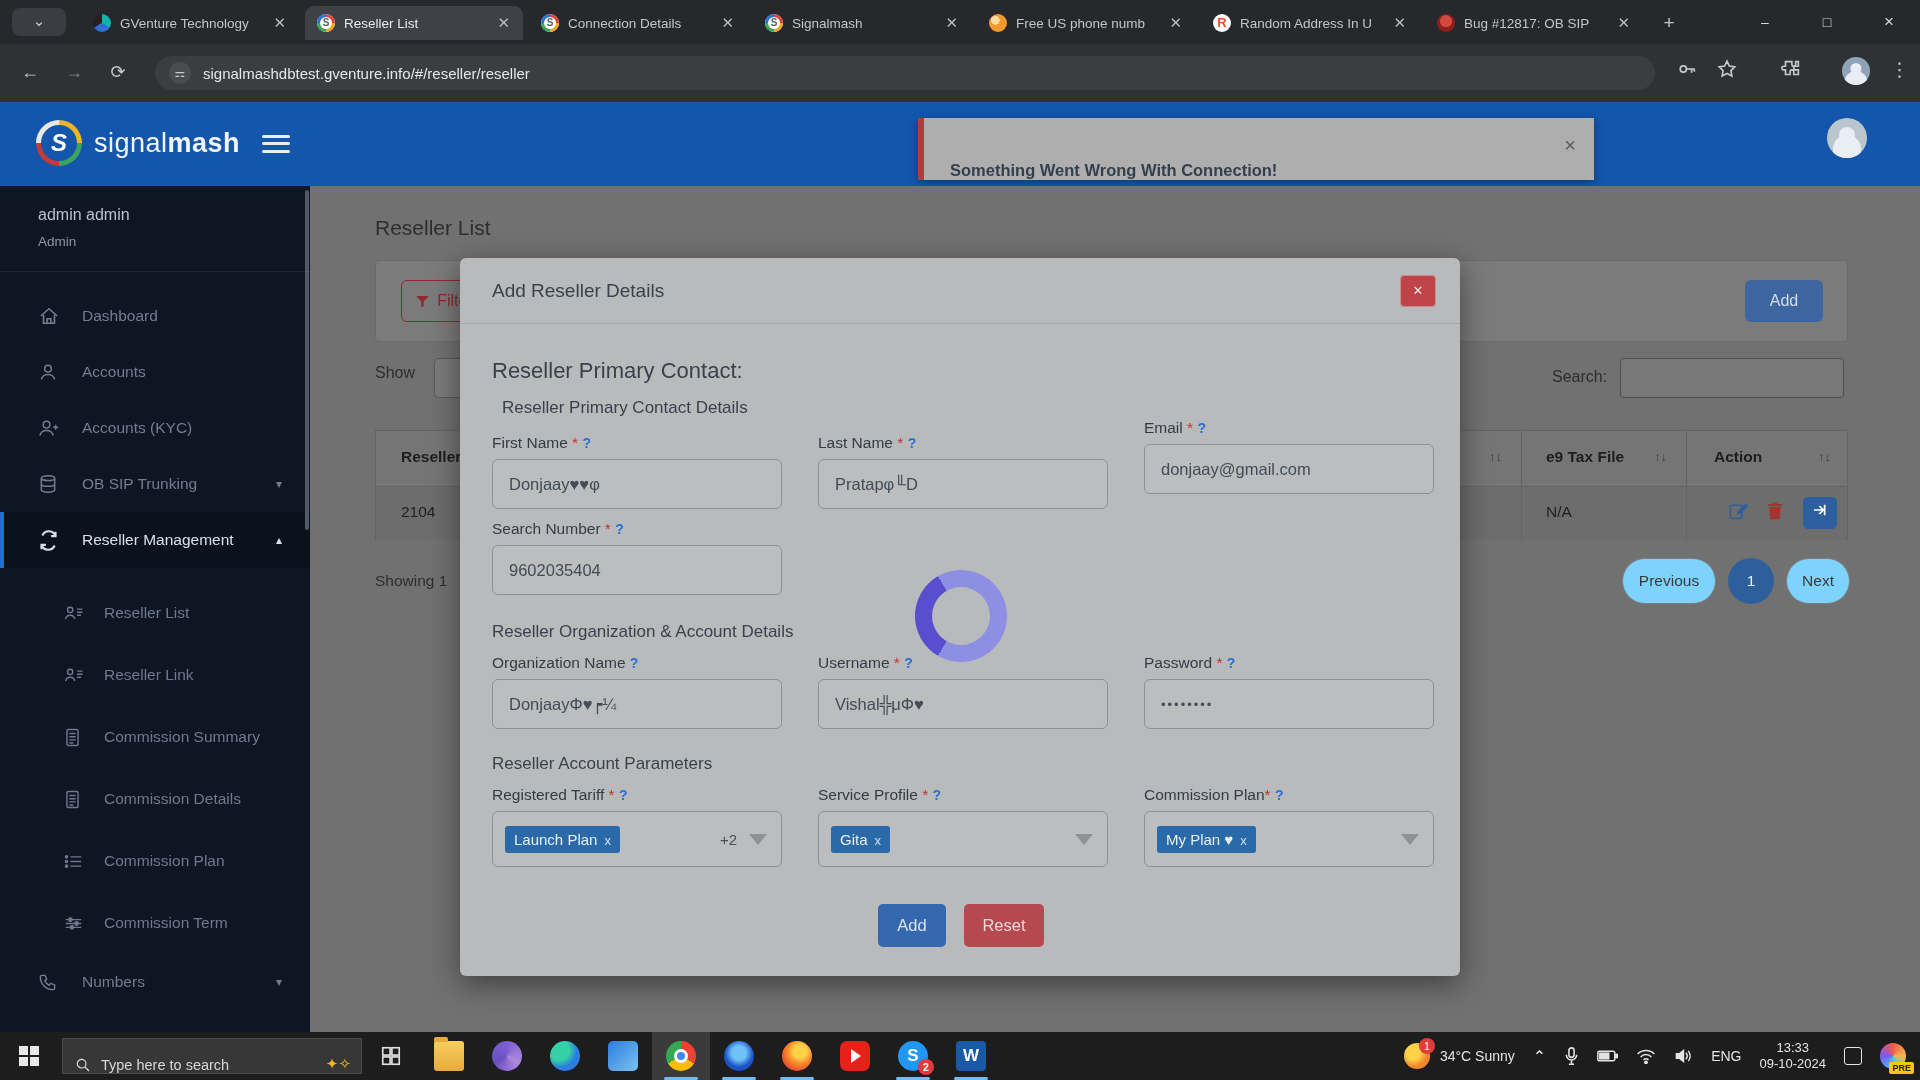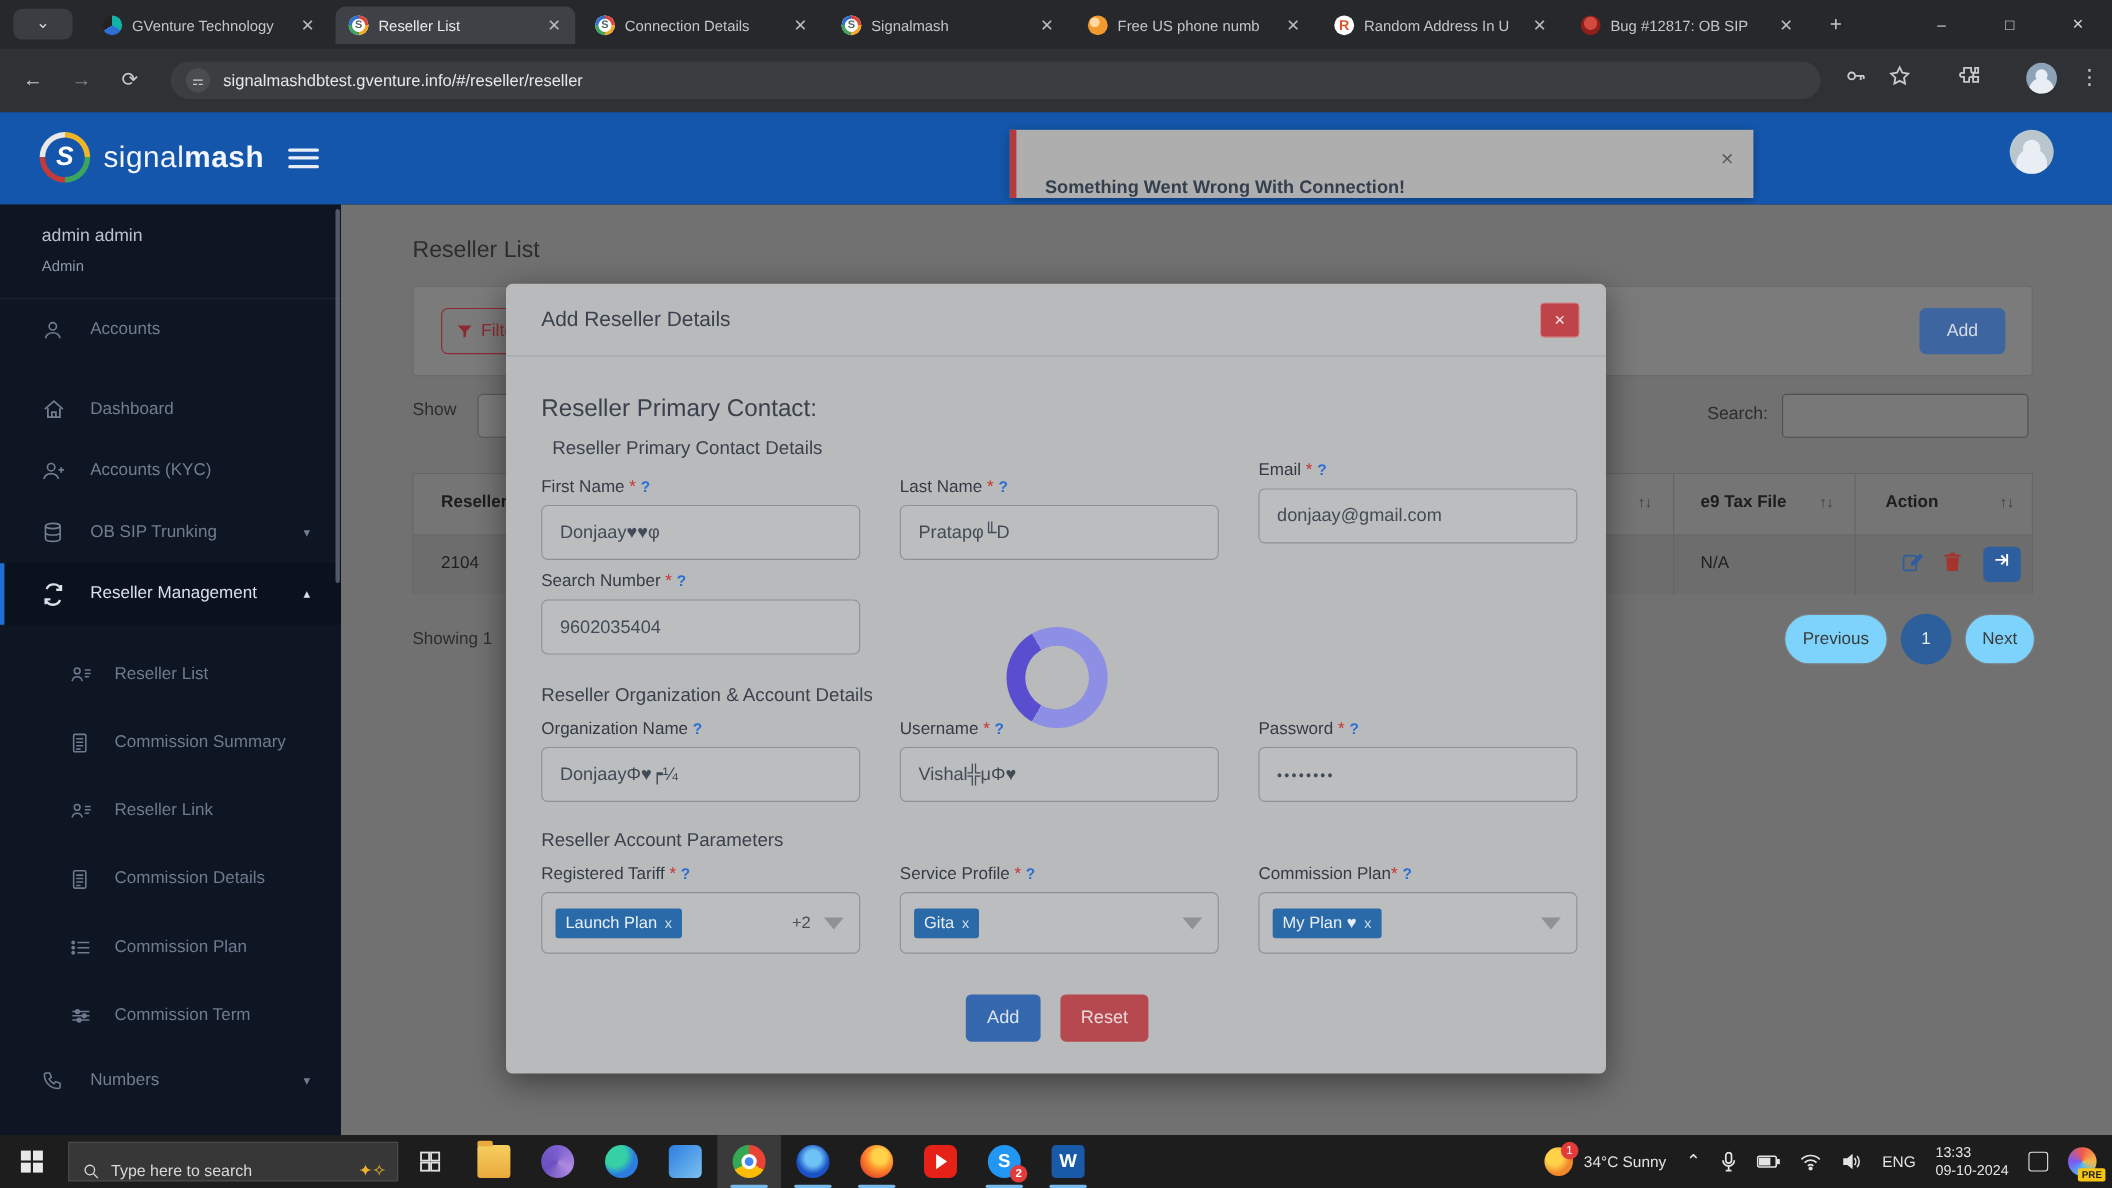--- a/index.html
+++ b/index.html
@@ -133,21 +133,21 @@
   .ic-firefox { background:radial-gradient(circle at 60% 35%,#ffd24a 0 25%,#ff8e2b 45%,#e0432d 80%); border-radius:50%; }
   .ic-youtube { background:#e62117; border-radius:7px; }
   .ic-youtube::after { content:""; position:absolute; left:11px; top:8px; border-left:10px solid #fff; border-top:7px solid transparent; border-bottom:7px solid transparent; }
   .ic-skype { background:#2196f3; border-radius:50%; color:#fff; font-weight:bold; text-align:center; line-height:30px; font-size:17px; }
   .ic-word { background:#1859a8; border-radius:4px; color:#fff; font-weight:bold; text-align:center; line-height:30px; font-size:17px; }
   .badge { position:absolute; right:-6px; bottom:-4px; min-width:16px; height:16px; background:#e23b3b; border-radius:8px; color:#fff; font-size:10.5px; text-align:center; line-height:16px; padding:0 3px; }
   .tray { margin-left:auto; display:flex; align-items:center; gap:18px; padding-right:14px; color:#e4e4e4; font-size:14px; }
   .weather { display:flex; align-items:center; gap:10px; }
   .wic { width:26px; height:26px; border-radius:50%; background:radial-gradient(circle at 35% 35%,#ffd24a 0 30%,#f2882b 60% 100%); position:relative; }
   .wic .badge { right:-5px; top:-5px; bottom:auto; }
-  .clock { text-align:left; font-size:13px; line-height:16px; }
+  .clock { text-align:center; font-size:13px; line-height:16px; }
   .notif-sq { width:18px; height:18px; border:1.6px solid #e4e4e4; border-radius:3px; }
   .ic-copilot { width:26px; height:26px; border-radius:50%; background:conic-gradient(#f25a4a,#f2b84a,#4ac2f2,#7a5af2,#f25a4a); position:relative; }
   .pre { position:absolute; right:-8px; bottom:-5px; background:#f5c518; color:#1d1d1d; font-size:9px; font-weight:bold; padding:1px 3px; border-radius:2px; }
 </style>
 </head>
 <body>
 
 <div id="tabbar">
   <div class="tab-overflow-btn"><span>⌄</span></div>
   <div class="tab" style="left:81px">
@@ -241,37 +241,37 @@
     <span></span>
   </div>
 
 <div id="sidebar">
   <div class="suser">
     <div class="nm">admin admin</div>
     <div class="rl">Admin</div>
   </div>
   <div class="sdiv"></div>
 
+  <div class="sitem" style="margin-top:16px">
+    <span class="ic">
+        <svg width="22" height="20" viewBox="0 0 24 22" class="i">
+          <path d="M3 11L12 3l9 8M6 10v9h12v-9M10 19v-5h4v5"></path>
+        </svg>
+      </span>
+    <span>Dashboard</span>
+  </div>
   <div class="sitem">
     <span class="ic">
         <svg width="20" height="20" viewBox="0 0 24 24" class="i">
           <circle cx="12" cy="8" r="4"></circle>
           <path d="M4 21c1-4 4.5-6 8-6s7 2 8 6"></path>
         </svg>
       </span>
     <span>Accounts</span>
   </div>
-  <div class="sitem" style="margin-top:16px">
-    <span class="ic">
-        <svg width="22" height="20" viewBox="0 0 24 22" class="i">
-          <path d="M3 11L12 3l9 8M6 10v9h12v-9M10 19v-5h4v5"></path>
-        </svg>
-      </span>
-    <span>Dashboard</span>
-  </div>
   <div class="sitem">
     <span class="ic">
         <svg width="22" height="20" viewBox="0 0 26 24" class="i">
           <circle cx="10" cy="8" r="4"></circle>
           <path d="M2 21c1-4 4.5-6 8-6s7 2 8 6M21 8v6M18 11h6"></path>
         </svg>
       </span>
     <span>Accounts (KYC)</span>
   </div>
   <div class="sitem">
@@ -299,35 +299,35 @@
     <span class="ic">
         <svg width="20" height="18" viewBox="0 0 26 22" class="i">
           <circle cx="8" cy="7" r="3.4"></circle>
           <path d="M2 19c.8-3.4 3.4-5 6-5s5.2 1.6 6 5M17 6h7M17 10h7M17 14h5"></path>
         </svg>
       </span>
     <span>Reseller List</span>
   </div>
   <div class="ssub">
     <span class="ic">
+        <svg width="20" height="18" viewBox="0 0 26 22" class="i">
+          <circle cx="8" cy="7" r="3.4"></circle>
+          <path d="M2 19c.8-3.4 3.4-5 6-5s5.2 1.6 6 5M17 6h7M17 10h7M17 14h5"></path>
+        </svg>
+      </span>
+    <span>Reseller Link</span>
+  </div>
+  <div class="ssub">
+    <span class="ic">
         <svg width="17" height="19" viewBox="0 0 20 24" class="i">
           <rect x="3" y="2" width="14" height="20" rx="1.5"></rect>
           <path d="M6 7h8M6 11h8M6 15h8M6 19h5"></path>
         </svg>
       </span>
     <span>Commission Summary</span>
-  </div>
-  <div class="ssub">
-    <span class="ic">
-        <svg width="20" height="18" viewBox="0 0 26 22" class="i">
-          <circle cx="8" cy="7" r="3.4"></circle>
-          <path d="M2 19c.8-3.4 3.4-5 6-5s5.2 1.6 6 5M17 6h7M17 10h7M17 14h5"></path>
-        </svg>
-      </span>
-    <span>Reseller Link</span>
   </div>
   <div class="ssub">
     <span class="ic">
         <svg width="17" height="19" viewBox="0 0 20 24" class="i">
           <rect x="3" y="2" width="14" height="20" rx="1.5"></rect>
           <path d="M6 7h8M6 11h8M6 15h8M6 19h5"></path>
         </svg>
       </span>
     <span>Commission Details</span>
   </div>

